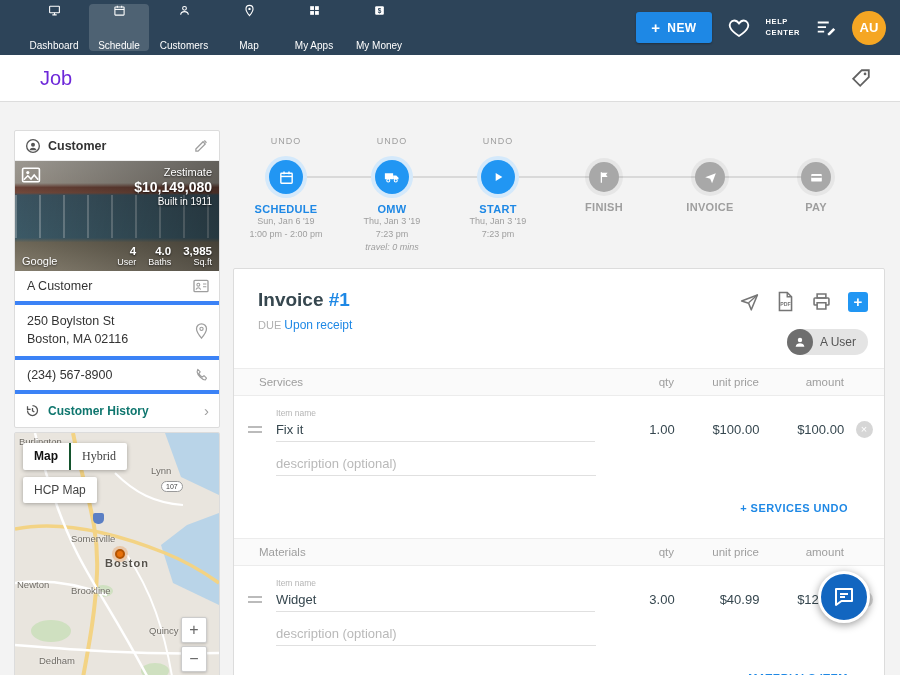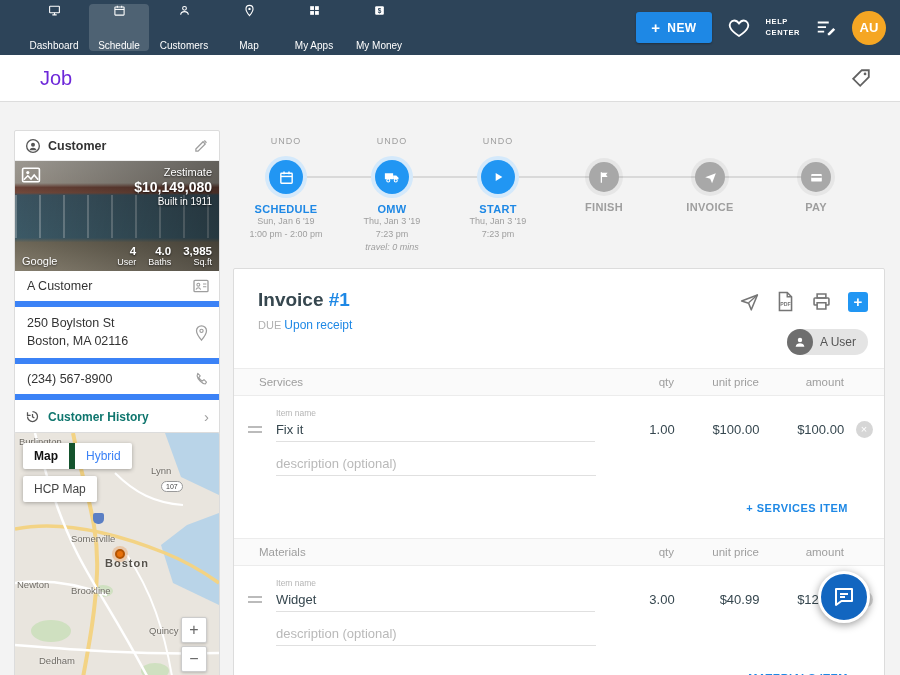--- a/index.html
+++ b/index.html
@@ -40,36 +40,36 @@
   .zest { position:absolute; right:7px; top:5px; text-align:right; color:#fff; z-index:3; text-shadow:0 1px 2px rgba(0,0,0,0.7); }
   .zest .zl { font-size:11px; }
   .zest .zv { font-size:14px; font-weight:bold; margin:1px 0; }
   .zest .zb { font-size:10px; }
   .stats { position:absolute; right:7px; bottom:4px; display:flex; gap:12px; z-index:3; text-shadow:0 1px 2px rgba(0,0,0,0.7); }
   .stat { text-align:right; color:#fff; }
   .stat .v { font-size:11.5px; font-weight:bold; }
   .stat .l { font-size:9px; }
   .google { position:absolute; left:7px; bottom:4px; color:#fff; font-size:11px; z-index:3; text-shadow:0 1px 2px rgba(0,0,0,0.6); }
   .photo-icon { position:absolute; left:6px; top:6px; z-index:3; }
-  .c-row { position:relative; padding:8px 34px 8px 12px; border-bottom:6px solid #3b82f6; font-size:12.5px; color:#333; }
+  .c-row { position:relative; padding:8px 34px 8px 12px; border-bottom:4px solid #3b82f6; font-size:12.5px; color:#333; }
   .c-row .ric { position:absolute; right:10px; top:50%; transform:translateY(-50%); }
   .addr { line-height:1.4; }
   .hist-row { display:flex; align-items:center; gap:8px; padding:9px 10px; cursor:pointer; }
   .hist-row .hl { font-size:12px; font-weight:bold; color:#0f766e; flex:1; }
   .chev { color:#9e9e9e; font-size:15px; line-height:1; }
 
   
   .map-card { position:absolute; left:14px; top:330px; width:206px; height:280px; overflow:hidden; }
   .map { position:relative; width:204px; height:278px; background:#e9e5de; }
   .map-roads { position:absolute; inset:0; }
   .map-btns { position:absolute; left:8px; top:10px; z-index:4; }
   .seg { display:inline-flex; background:#fff; box-shadow:0 1px 4px rgba(0,0,0,0.3); border-radius:2px; overflow:hidden; }
   .seg span { padding:6px 11px; font-size:12px; cursor:pointer; }
   .seg .sel { font-weight:bold; color:#111; }
-  .seg .unsel { color:#3b82f6; border-left:6px solid #14532d; }
+  .seg .unsel { color:#404040; border-left:2px solid #14532d;font-family:Liberation Serif, serif; }
   .hcp-btn { margin-top:7px; display:inline-block; background:#fff; padding:6px 11px; font-size:12px; color:#444; box-shadow:0 1px 4px rgba(0,0,0,0.3); border-radius:2px; cursor:pointer; }
   .m-label { position:absolute; font-size:9.5px; color:#6e6a63; z-index:3; white-space:nowrap; text-shadow:0 0 2px #fff; }
   .m-label.big { font-size:11px; font-weight:bold; color:#55514a; letter-spacing:1px; }
   .marker { position:absolute; width:10px; height:10px; border-radius:50%; background:#e8710a; border:2px solid #b35300; z-index:3; box-shadow:0 0 0 3px rgba(232,113,10,0.25); }
   .shield { position:absolute; background:#fff; border:1px solid #999; border-radius:6px; font-size:7px; color:#444; padding:1px 4px; z-index:3; }
   .ishield { position:absolute; width:11px; height:11px; background:#5b7fc4; border-radius:2px 2px 5px 5px; z-index:3; }
   .zoom { position:absolute; right:12px; top:184px; z-index:4; display:flex; flex-direction:column; gap:3px; }
   .zbtn { width:26px; height:26px; background:#fff; border:1px solid #ccc; border-radius:2px; font-size:16px; color:#666; display:flex; align-items:center; justify-content:center; cursor:pointer; box-shadow:0 1px 3px rgba(0,0,0,0.2); }
 
   
@@ -469,21 +469,21 @@
         <div class="col-unit"><input class="num-input" value="$100.00" style=""></div>
         <div class="col-amt">$100.00</div>
         <div class="col-del">
             <span class="xbtn">×</span>
           </div>
       </div>
       <div class="desc-row">
         <input class="desc-input" placeholder="description (optional)" style="">
       </div>
       <div class="add-row">
-        <span>+ SERVICES ITEM</span>
+        <span>+ SERVICES UNDO</span>
       </div>
 
       <div class="strip m">
         <span class="t">Materials</span>
         <span class="col-qh">qty</span>
         <span class="col-uh">unit price</span>
         <span class="col-ah">amount</span>
         <span class="col-dh"></span>
       </div>
       <div class="item-row">

